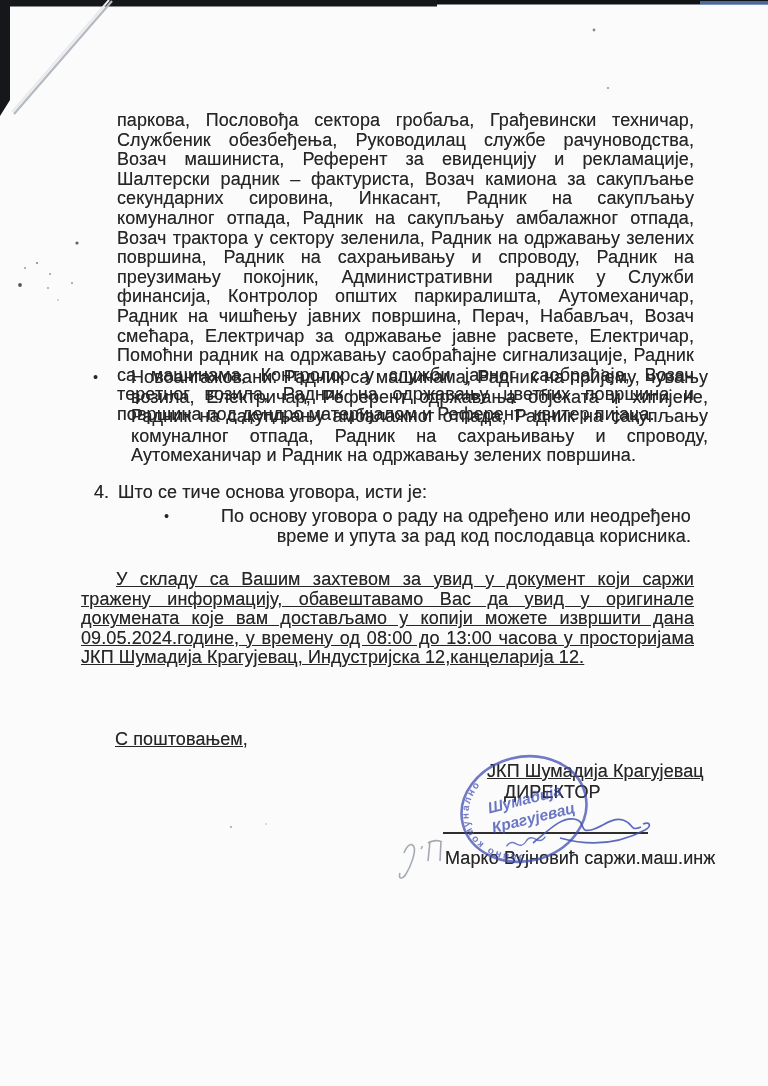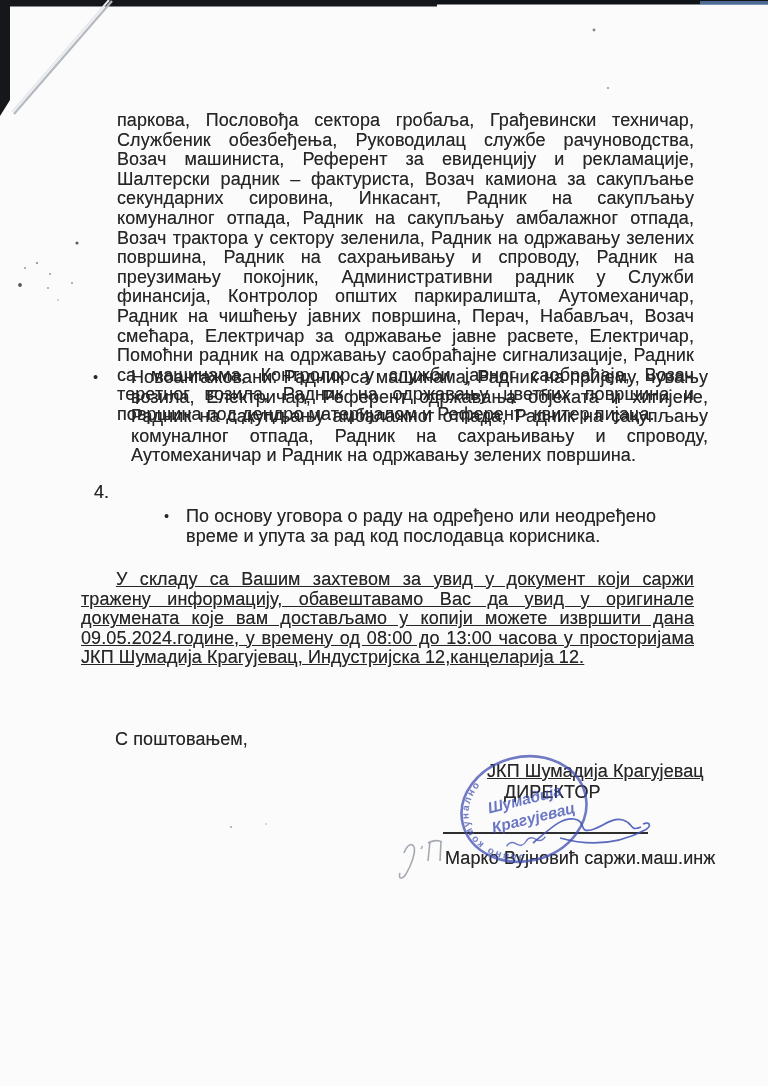--- a/index.html
+++ b/index.html
@@ -48,27 +48,28 @@
       <circle cx="266" cy="824" r="0.8" opacity="0.4"></circle>
     </g>
   </svg>
 
   <div class="abs txt just" style="left:117px;top:111px;width:577px;">паркова, Пословођа сектора гробаља, Грађевински техничар, Службеник обезбеђења, Руководилац службе рачуноводства, Возач машиниста, Референт за евиденцију и рекламације, Шалтерски радник – фактуриста, Возач камиона за сакупљање секундарних сировина, Инкасант, Радник на сакупљању комуналног отпада, Радник на сакупљању амбалажног отпада, Возач трактора у сектору зеленила, Радник на одржавању зелених површина, Радник на сахрањивању и спроводу, Радник на преузимању покојник, Административни радник у Служби финансија, Контролор општих паркиралишта, Аутомеханичар, Радник на чишћењу јавних површина, Перач, Набављач, Возач смећара, Електричар за одржавање јавне расвете, Електричар, Помоћни радник на одржавању саобраћајне сигнализације, Радник са машинама, Контролор у служби јавног саобраћаја, Возач теретног возила, Радник на одржавању цветних површина и површина под дендро материјалом и Референт- квитер пијаца.</div>
 
   <span class="abs marker" style="left:93px;top:368px;">•</span>
   <div class="abs txt just" style="left:131px;top:368px;width:577px;">Новоангажовани: Радник са машинама, Радник на пријему, чувању возила, Електричар, Референт одржавања објеката и хигијене, Радник на сакупљању амбалажног отпада, Радник на сакупљању комуналног отпада, Радник на сахрањивању и спроводу, Аутомеханичар и Радник на одржавању зелених површина.</div>
 
   <span class="abs txt" style="left:94px;top:483px;">4.</span>
+  <div class="abs txt" style="left:118px;top:483px;width:560px;">Што се тиче основа уговора, исти је:</div>
 
   <span class="abs marker" style="left:164px;top:507px;">•</span>
-  <div class="abs txt" style="left:186px;top:507px;width:505px;">По основу уговора о раду на одређено или неодређено време и упута за рад код послодавца корисника.</div>
+  <div class="abs txt" style="left:186px;top:507px;width:505px;text-align:right;">По основу уговора о раду на одређено или неодређено време и упута за рад код послодавца корисника.</div>
 
   <div class="abs txt just indent" style="left:81px;top:570px;width:613px;text-decoration:underline;">У складу са Вашим захтевом за увид у документ који саржи тражену информацију, обавештавамо Вас да увид у оригинале докумената које вам достављамо у копији можете извршити дана 09.05.2024.године, у времену од 08:00 до 13:00 часова у просторијама ЈКП Шумадија Крагујевац, Индустријска 12,канцеларија 12.</div>
 
-  <div class="abs txt" style="left:115px;top:730px;">С поштовањем,</div>
+  <div class="abs txt" style="left:115px;top:730px;text-decoration:underline;">С поштовањем,</div>
 
   <div class="abs txt" style="left:487px;top:762px;text-decoration:underline;">ЈКП Шумадија Крагујевац</div>
   <div class="abs txt" style="left:504px;top:783px;">ДИРЕКТОР</div>
   <div class="abs txt" style="left:445px;top:849px;">Марко Вујновић саржи.маш.инж</div>
 
   <svg class="artifacts" style="left:390px;top:738px;" width="320" height="165" viewBox="390 738 320 165">
 
     <line x1="443" y1="833" x2="648" y2="833" stroke="#2e2e2e" stroke-width="2"></line>
 
     <g opacity="0.75">

